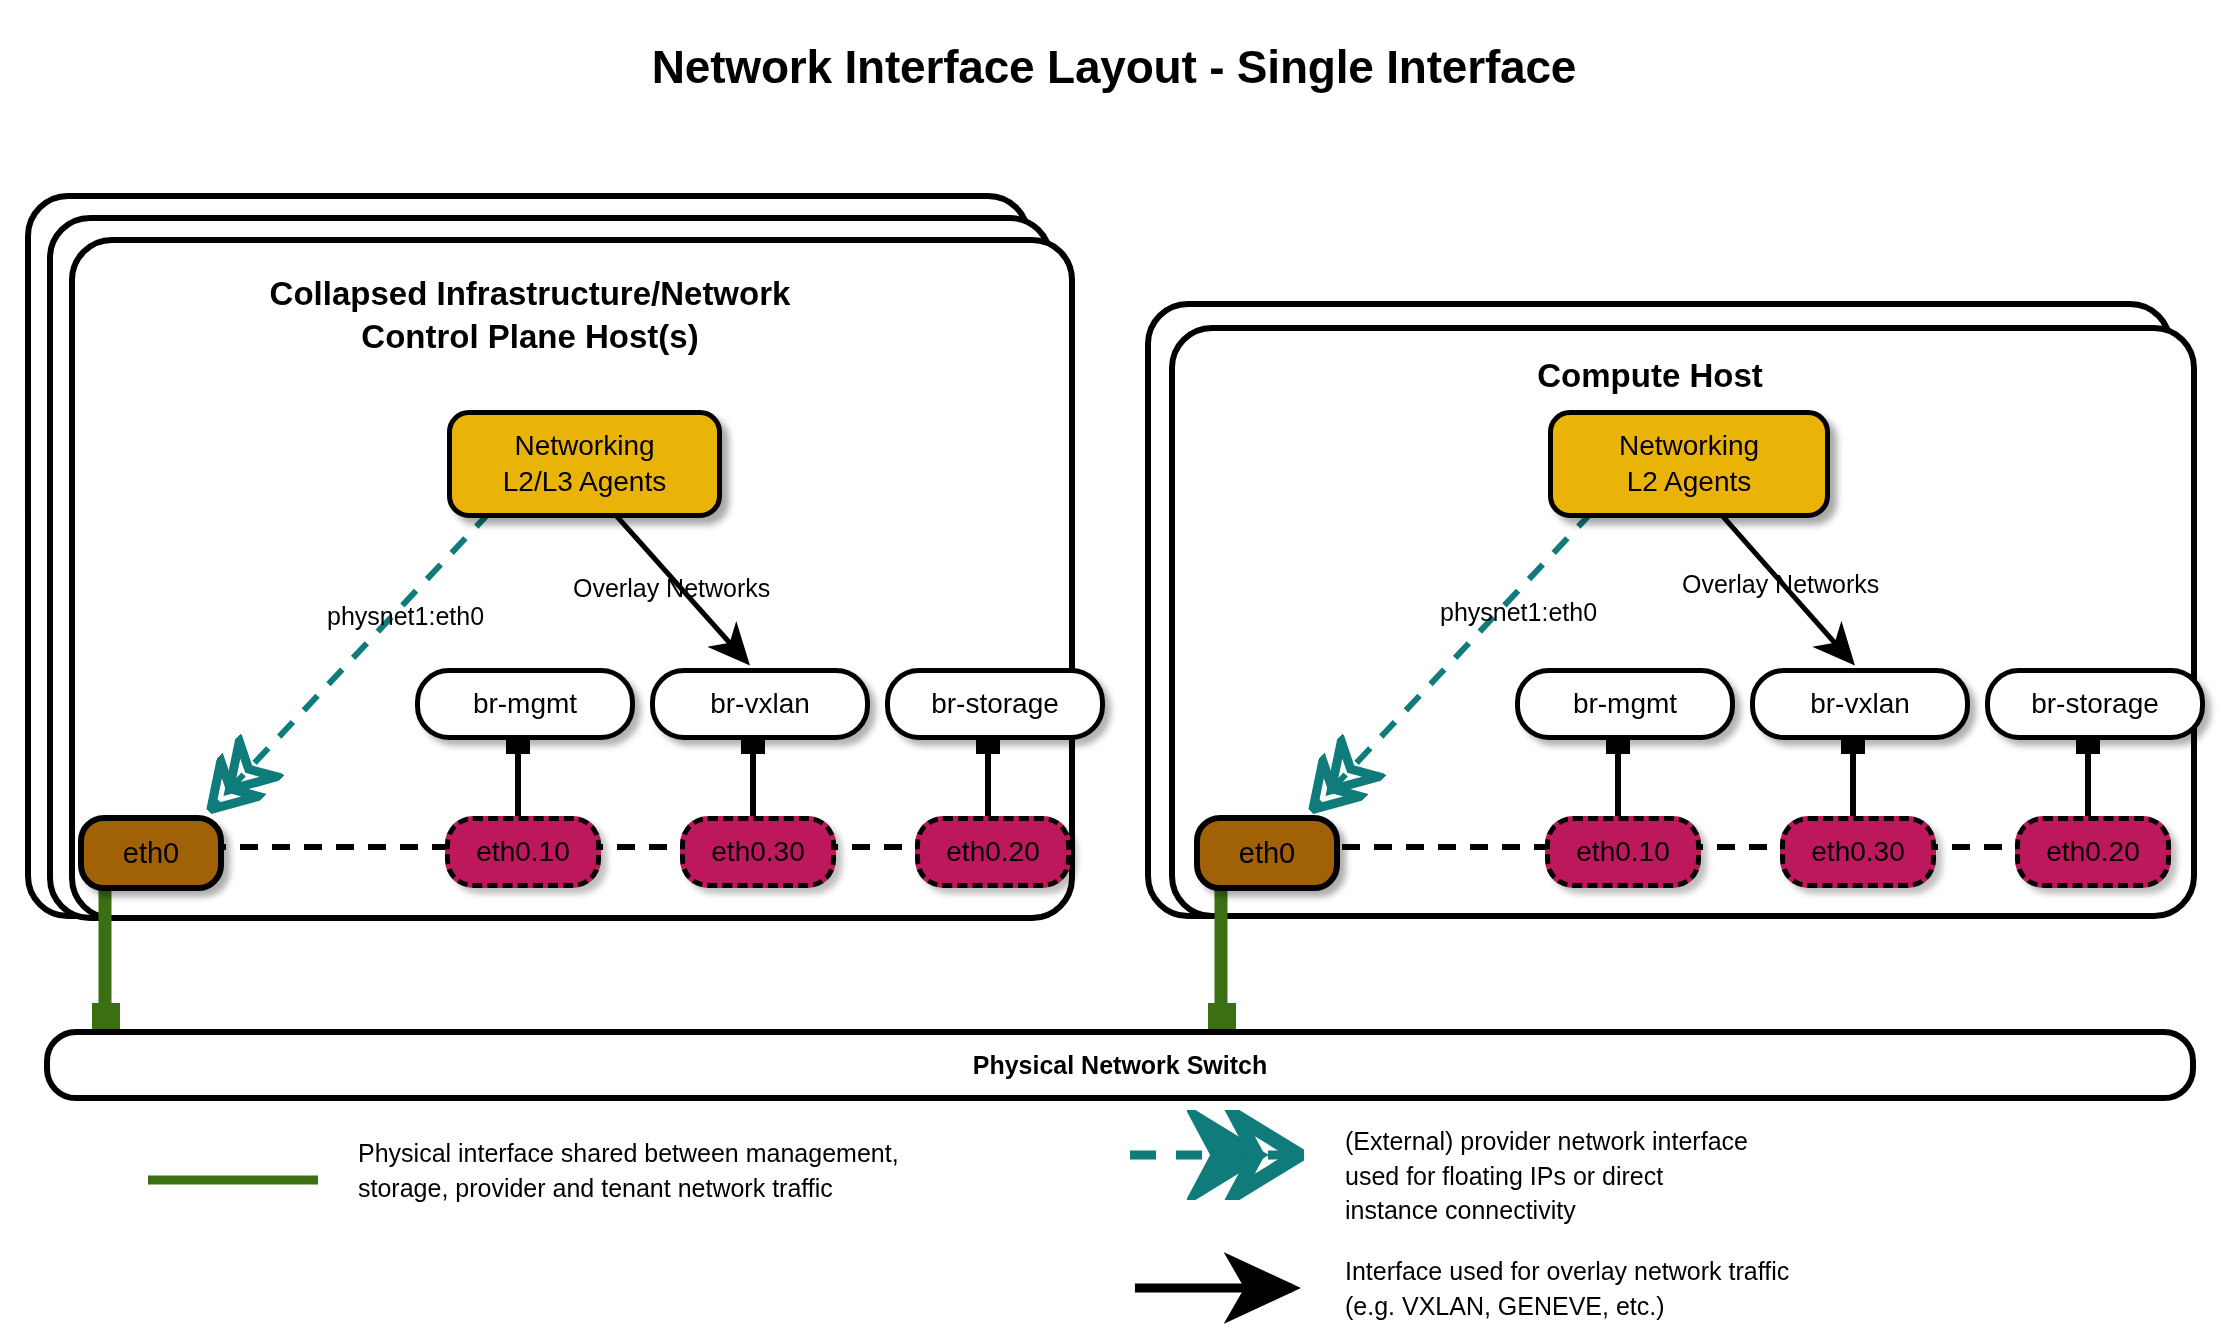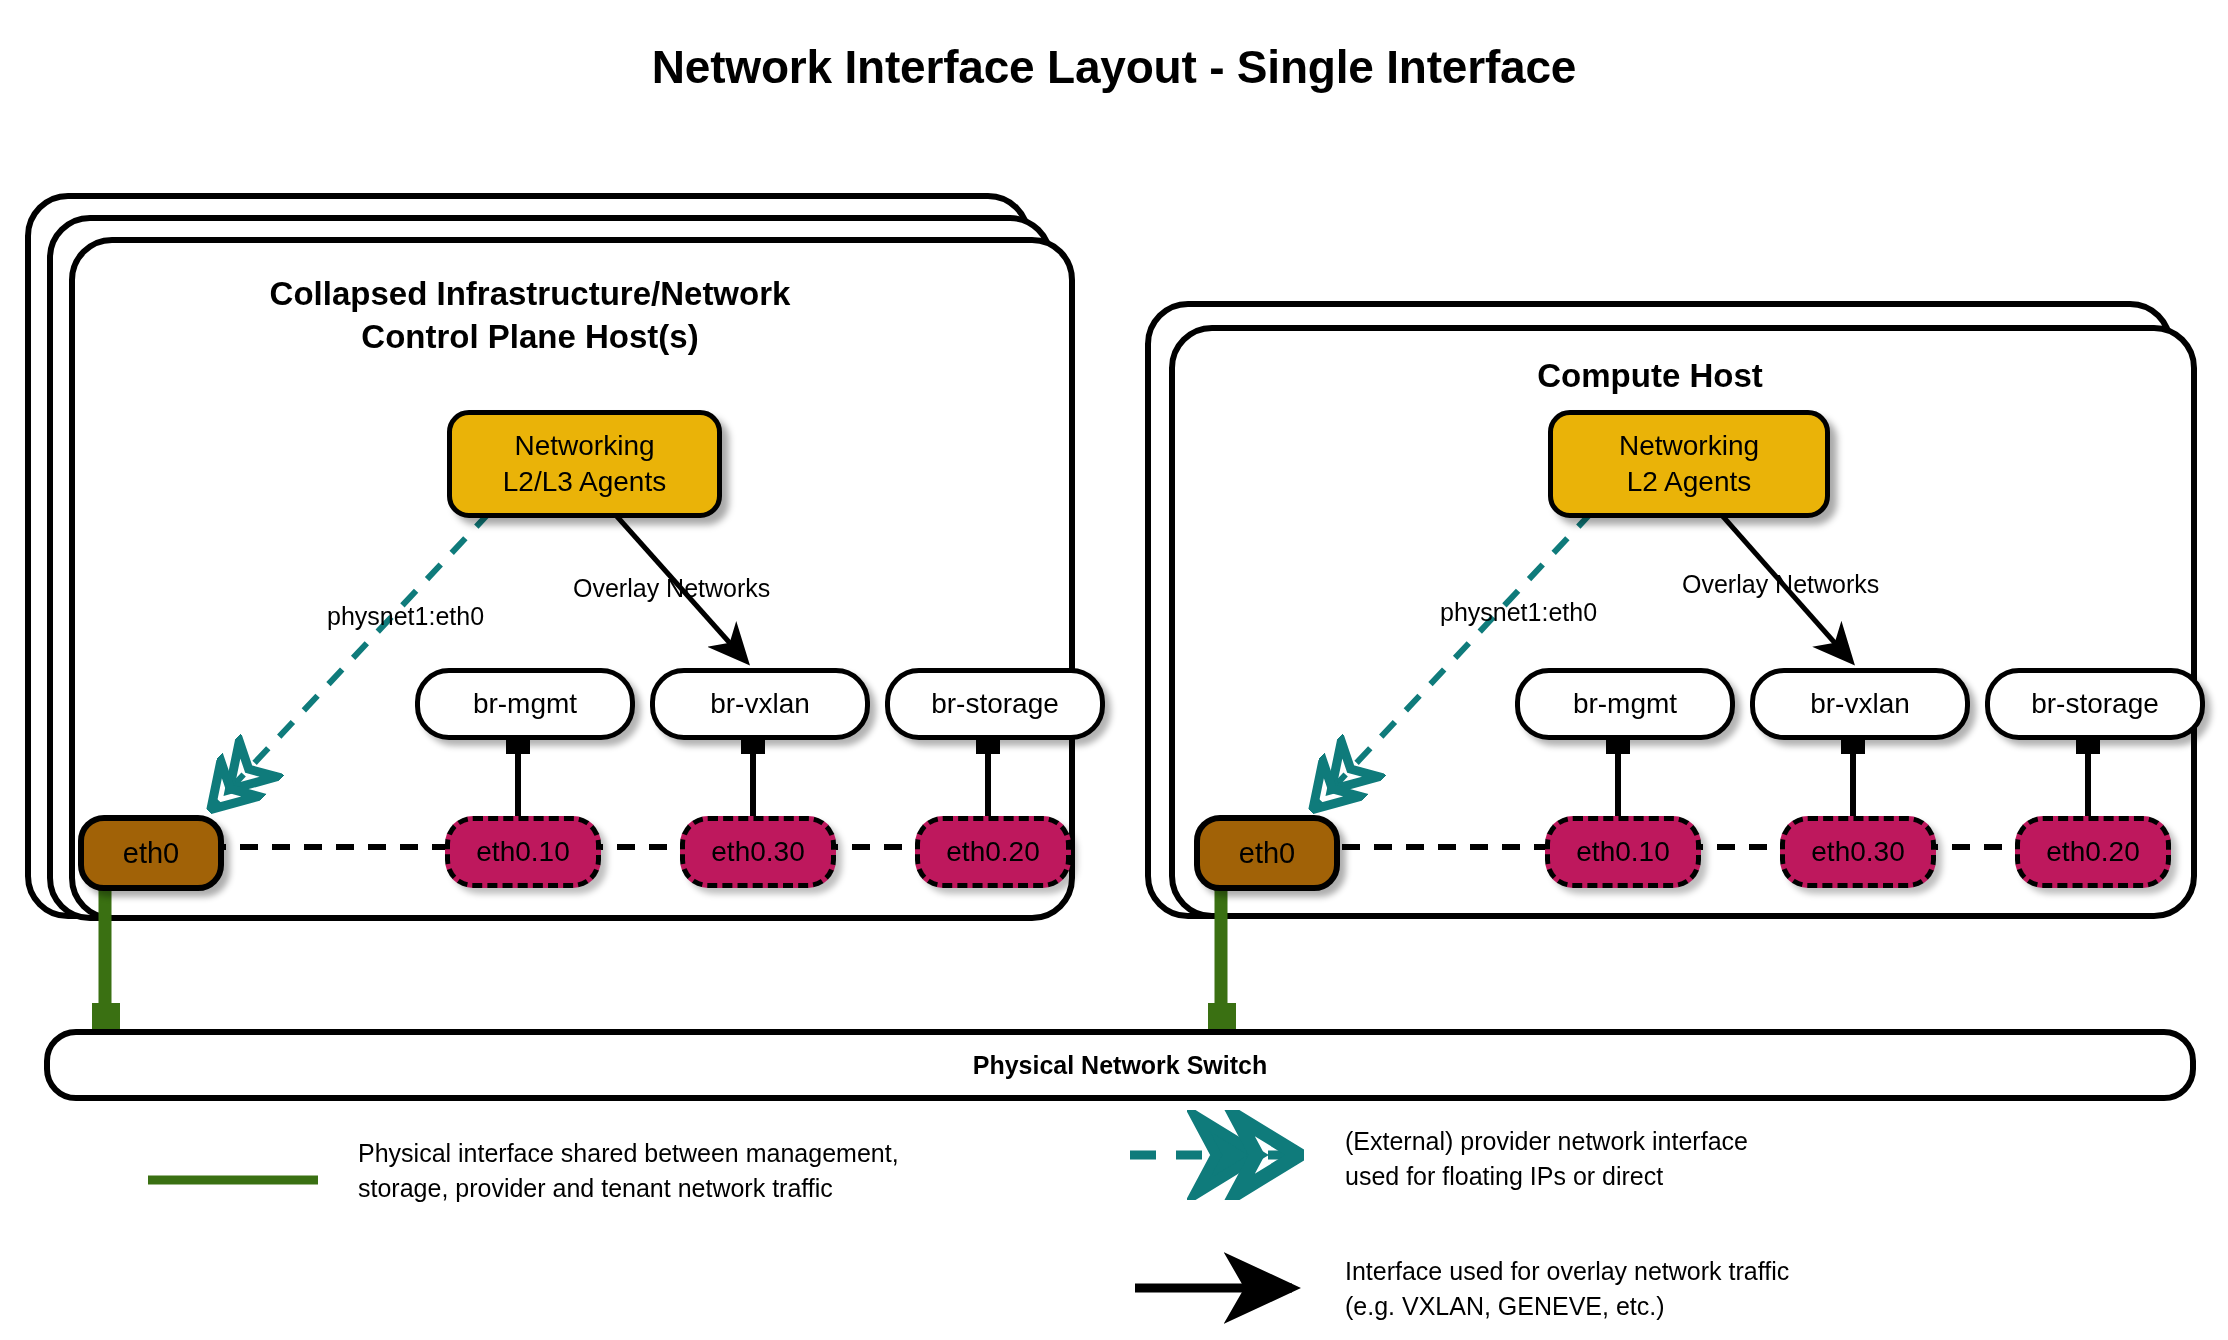--- a/index.html
+++ b/index.html
@@ -218,20 +218,21 @@
   </div>
 
   <div class="legend-text" id="legend-green-text">
     <div>Physical interface shared between management,</div>
     <div>storage, provider and tenant network traffic</div>
   </div>
 
   <div class="legend-text" id="legend-teal-text">
     <div>(External) provider network interface</div>
     <div>used for floating IPs or direct</div>
+    <div>instance connectivity</div>
   </div>
 
   <div class="legend-text" id="legend-black-text">
     <div>Interface used for overlay network traffic</div>
     <div>(e.g. VXLAN, GENEVE, etc.)</div>
   </div>
 
 </div>
 
 </body></html>

